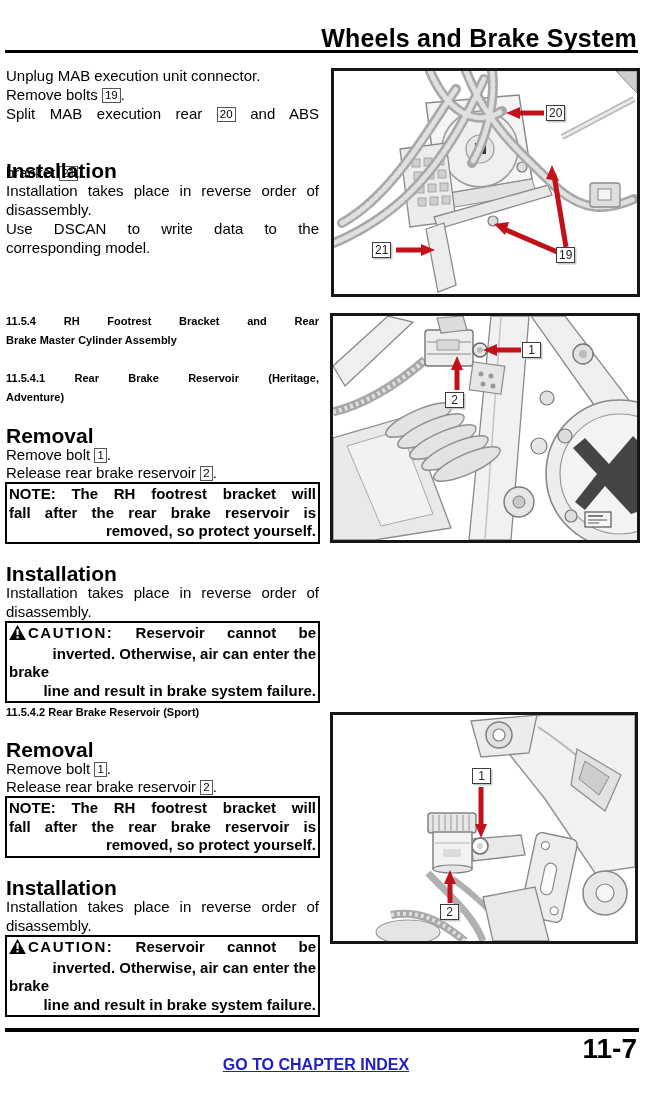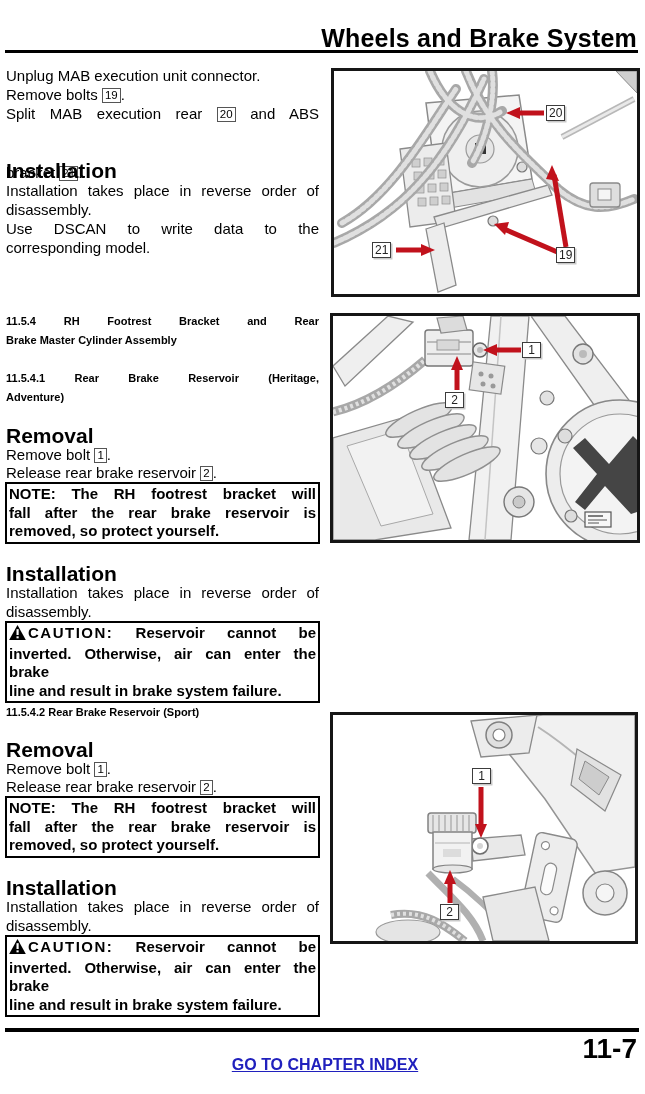--- a/index.html
+++ b/index.html
@@ -15,21 +15,21 @@
   .minihead { font-weight:bold; font-size:21px; }
   .sechead { font-weight:bold; font-size:11px; line-height:19px; }
   .refbox {
     display:inline-block; border:1px solid #555; background:#fff;
     font-size:11.5px; line-height:13px; padding:0 2px; vertical-align:1px;
   }
   .notebox {
     border:2px solid #000; width:307px; padding:1px 2px;
     font-weight:bold; font-size:15px; line-height:18.5px;
   }
-  .noteline { white-space:nowrap; }
+  .noteline { white-space:nowrap;text-align:right; }
   .noteline.jl { white-space:normal; }
   .figure { border:3px solid #161616; background:#fff; }
   .figure svg { display:block; }
   .callout {
     position:absolute; border:1.5px solid #3c3c3c; background:#fff;
     font-size:12px; line-height:13px; min-width:13px; text-align:center;
     padding:0.5px 2px; box-shadow:1.5px 1.5px 0 #c9c9c9; color:#222;
   }
   .title { font-weight:bold; font-size:25px; letter-spacing:0.2px; }
   .rule { background:#000; }
@@ -306,15 +306,15 @@
       <line x1="117" y1="188" x2="117" y2="164" stroke="#c1121c" stroke-width="5"></line>
       <polygon points="117,155 111,169 123,169" fill="#c1121c"></polygon>
     </g>
   </svg>
   <span class="callout" style="left:139px; top:53px;">1</span>
   <span class="callout" style="left:107px; top:189px;">2</span>
 </div>
 
 <div class="abs rule" style="left:5px; top:1028px; width:634px; height:4px;"></div>
 <div class="abs pagenum" style="top:1033px; right:8px;">11-7</div>
-<div class="abs" style="top:1056px; left:0; width:632px; text-align:center;padding-left:9px;">
+<div class="abs" style="top:1056px; left:0; width:632px; text-align:center;">
   <a href="#" class="chapter-link">GO TO CHAPTER INDEX</a>
 </div>
 
 </body></html>

